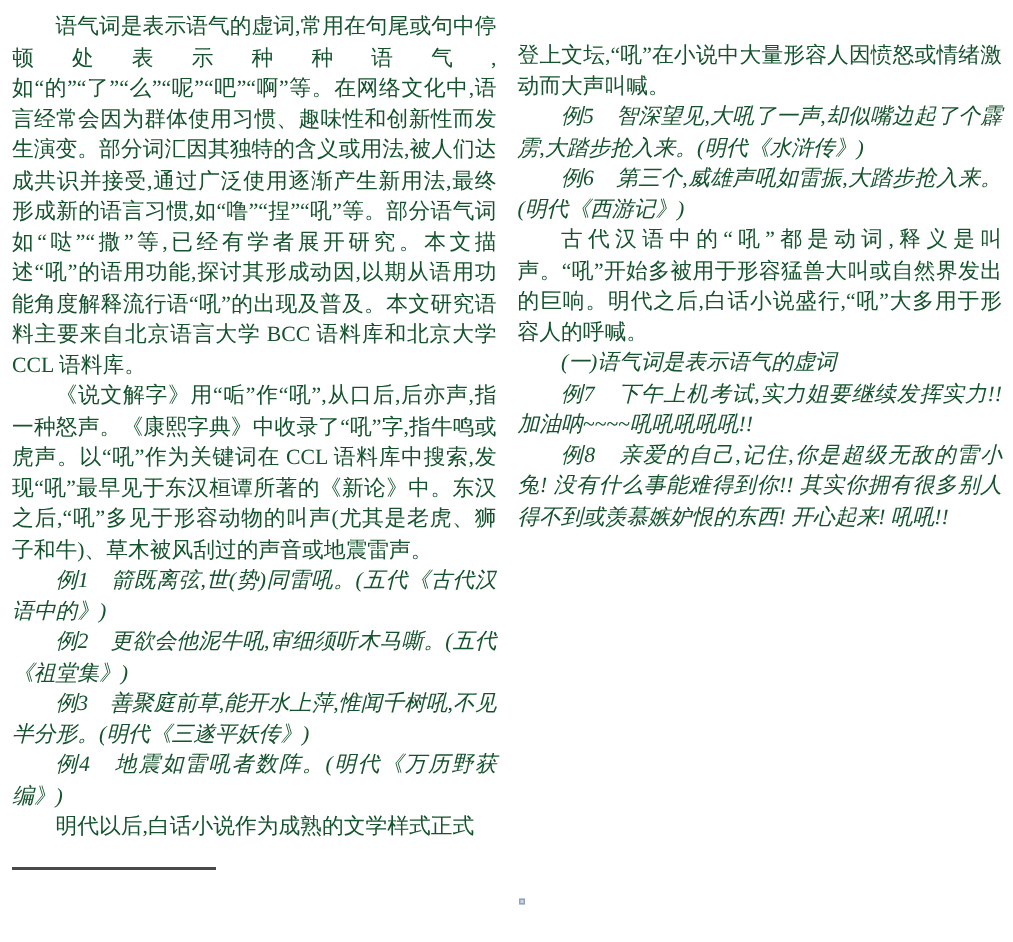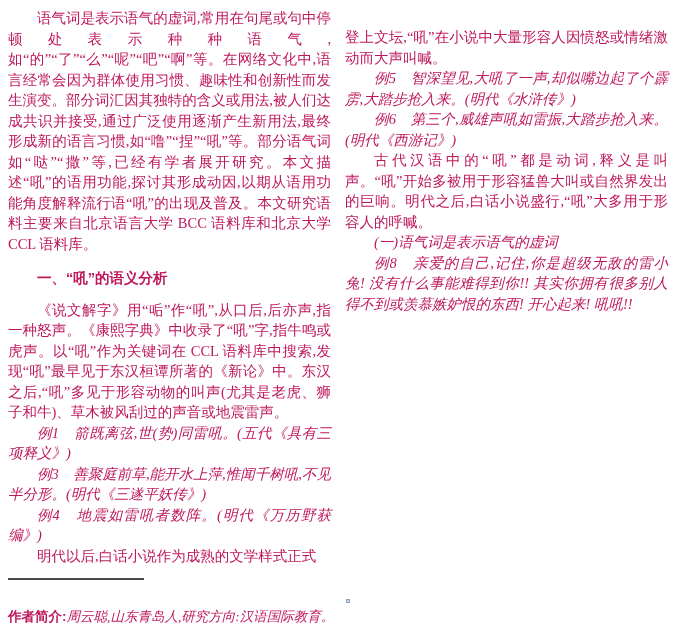--- a/index.html
+++ b/index.html
@@ -5,21 +5,21 @@
   html, body {
     margin: 0;
     padding: 0;
     background: #ffffff;
   }
   .page {
     position: relative;
     width: 675px;
     height: 628px;
     background: #ffffff;
-    color: #be185d;
+    color: #14532d;
     font-family: "Liberation Serif", "DejaVu Serif", serif;
     overflow: hidden;
   }
   .col {
     position: absolute;
     top: 8px;
     width: 323px;
     font-size: 14.5px;
     line-height: 20.5px;
     text-align: justify;
@@ -81,38 +81,36 @@
     box-sizing: border-box;
   }
 </style>
 </head>
 <body>
 
 <div class="page">
 
   <div class="col col-left">
     <p class="body">语气词是表示语气的虚词,常用在句尾或句中停顿处表示种种语气,如“的”“了”“么”“呢”“吧”“啊”等。在网络文化中,语言经常会因为群体使用习惯、趣味性和创新性而发生演变。部分词汇因其独特的含义或用法,被人们达成共识并接受,通过广泛使用逐渐产生新用法,最终形成新的语言习惯,如“噜”“捏”“吼”等。部分语气词如“哒”“撒”等,已经有学者展开研究。本文描述“吼”的语用功能,探讨其形成动因,以期从语用功能角度解释流行语“吼”的出现及普及。本文研究语料主要来自北京语言大学 BCC 语料库和北京大学 CCL 语料库。</p>
-    <h2 class="section-heading">一、“吼”的语义分析</h2>
     <p class="body">《说文解字》用“㖃”作“吼”,从口后,后亦声,指一种怒声。《康熙字典》中收录了“吼”字,指牛鸣或虎声。以“吼”作为关键词在 CCL 语料库中搜索,发现“吼”最早见于东汉桓谭所著的《新论》中。东汉之后,“吼”多见于形容动物的叫声(尤其是老虎、狮子和牛)、草木被风刮过的声音或地震雷声。</p>
-    <p class="example">例1　箭既离弦,世(势)同雷吼。(五代《具有三项释义》)</p>
+    <p class="example">例1　箭既离弦,世(势)同雷吼。(五代《古代汉语中的》)</p>
+    <p class="example">例2　更欲会他泥牛吼,审细须听木马嘶。(五代《祖堂集》)</p>
     <p class="example">例3　善聚庭前草,能开水上萍,惟闻千树吼,不见半分形。(明代《三遂平妖传》)</p>
     <p class="example">例4　地震如雷吼者数阵。(明代《万历野获编》)</p>
     <p class="body">明代以后,白话小说作为成熟的文学样式正式</p>
   </div>
 
   <div class="col col-right">
     <p class="body no-indent">登上文坛,“吼”在小说中大量形容人因愤怒或情绪激动而大声叫喊。</p>
     <p class="example">例5　智深望见,大吼了一声,却似嘴边起了个霹雳,大踏步抢入来。(明代《水浒传》)</p>
     <p class="example">例6　第三个,威雄声吼如雷振,大踏步抢入来。(明代《西游记》)</p>
     <p class="body">古代汉语中的“吼”都是动词,释义是叫声。“吼”开始多被用于形容猛兽大叫或自然界发出的巨响。明代之后,白话小说盛行,“吼”大多用于形容人的呼喊。</p>
     <p class="subheading">(一)语气词是表示语气的虚词</p>
+    <p class="example">例7　下午上机考试,实力姐要继续发挥实力!!加油呐~~~~吼吼吼吼吼!!</p>
     <p class="example">例8　亲爱的自己,记住,你是超级无敌的雷小兔! 没有什么事能难得到你!! 其实你拥有很多别人得不到或羡慕嫉妒恨的东西! 开心起来! 吼吼!!</p>
   </div>
 
   <div class="footnote-divider"></div>
 
-  <p class="footnote">
-    <span class="footnote-label">作者简介:</span><span class="footnote-text">周云聪,山东青岛人,研究方向:汉语国际教育。</span>
-  </p>
 
   <div class="scan-artifact-dot"></div>
 
 </div>
 
 </body></html>

